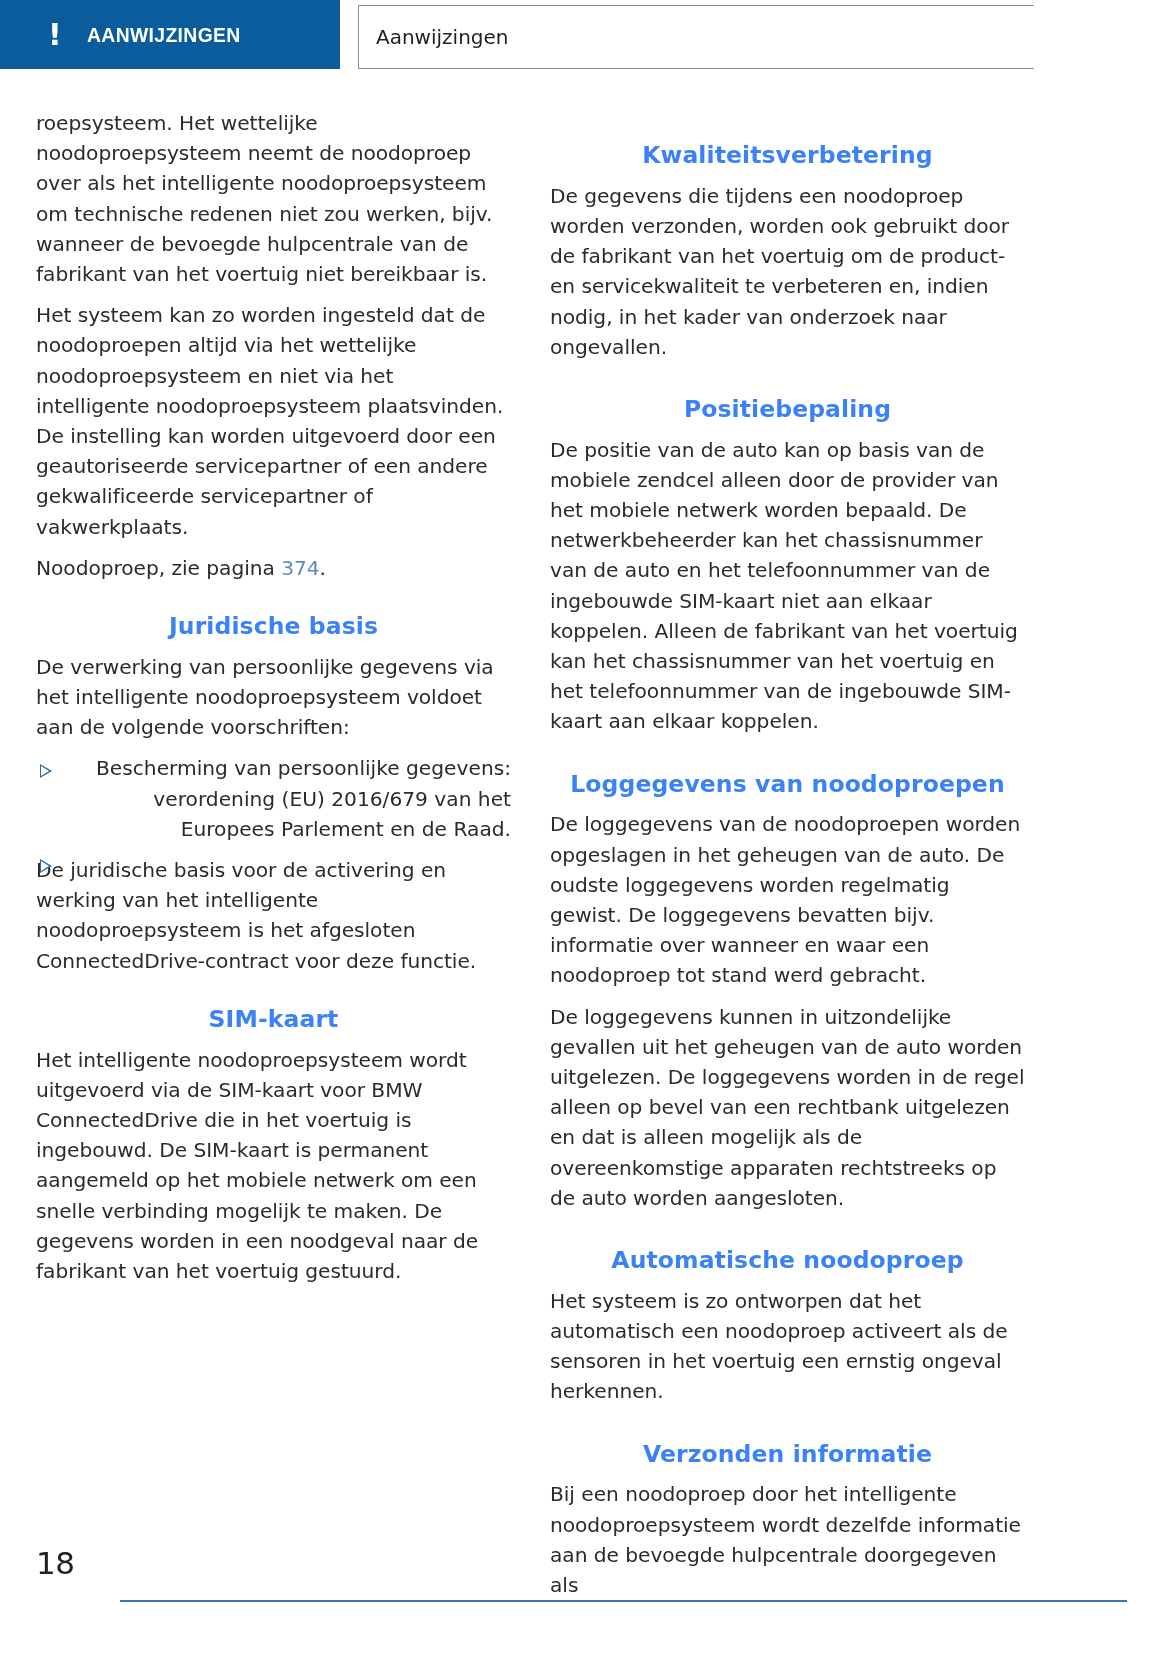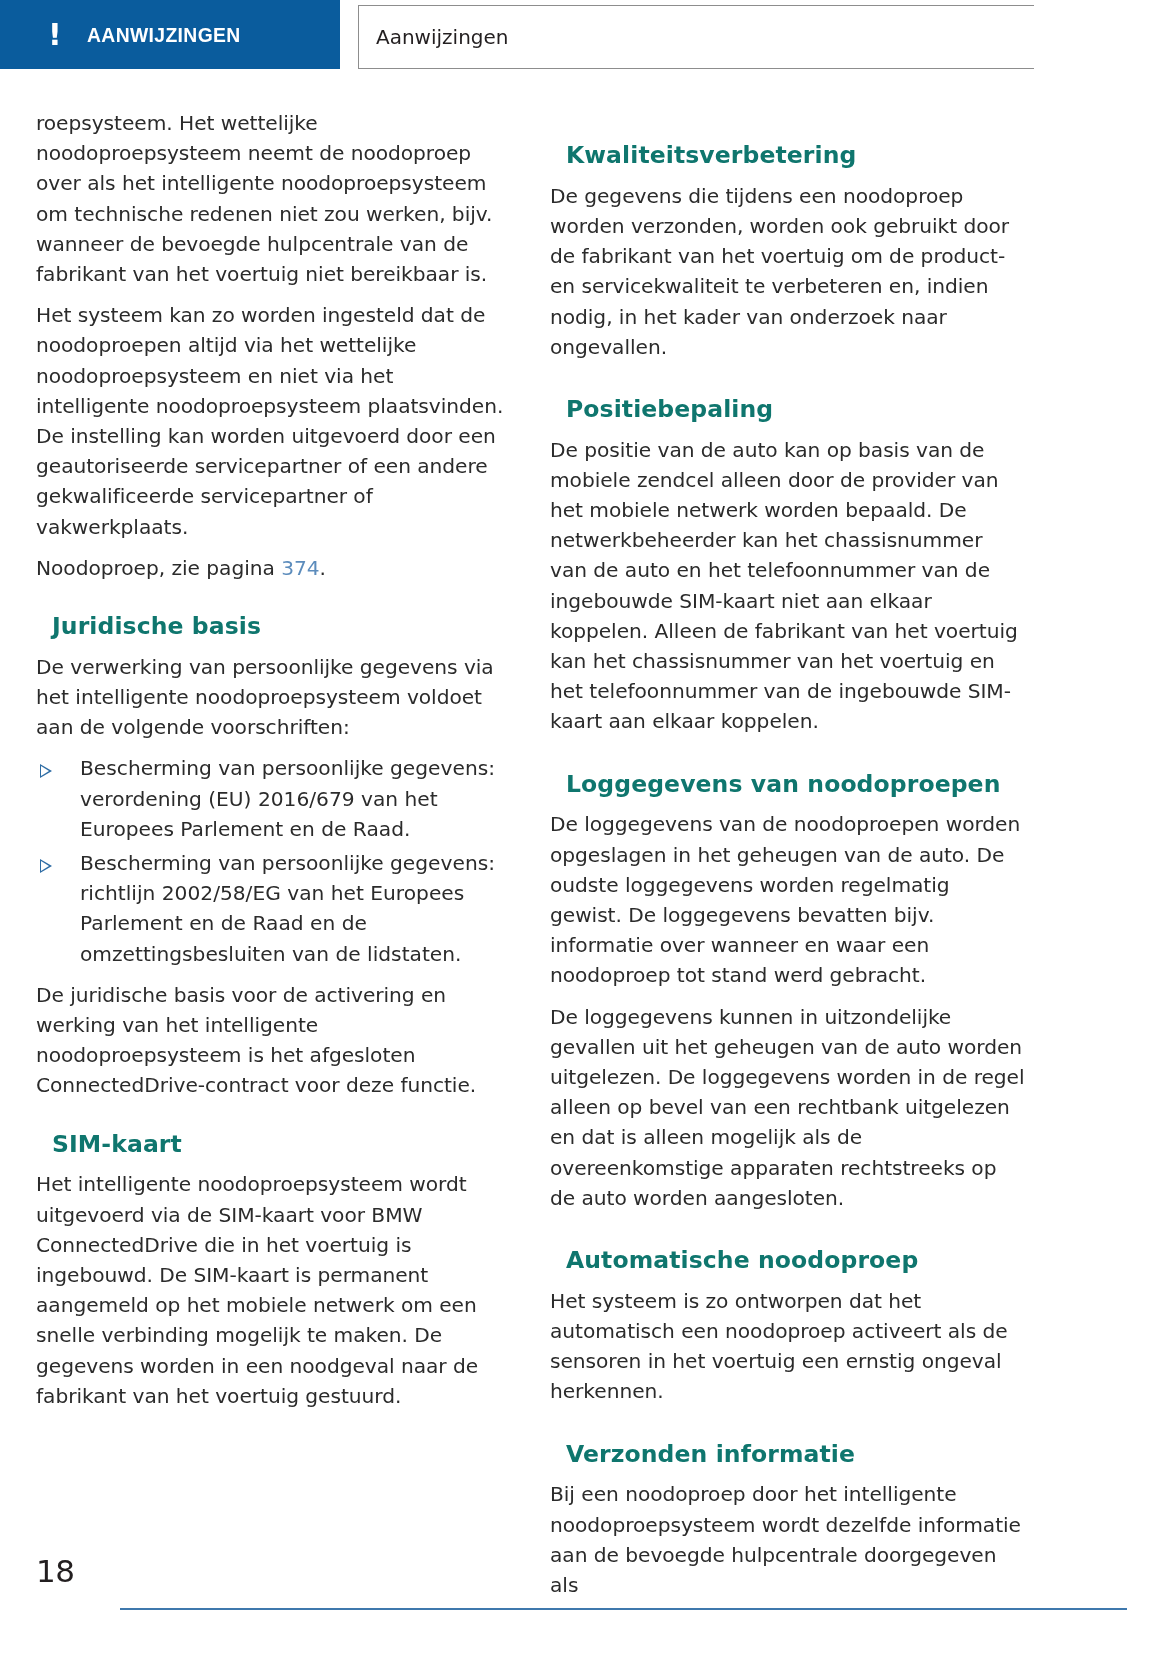--- a/index.html
+++ b/index.html
@@ -85,28 +85,29 @@
   }
   .column {
     position: absolute;
     top: 0;
     width: 475px;
   }
   .col-left  { left: 36px; }
   .col-right { left: 550px; }
 
   h2.section-heading {
-    color: #0f766e;
+    color: #3b82f6;
     font-size: 23.5px;
     font-weight: 700;
     margin: 16px;
     padding: 0;
     line-height: 1.18;
     letter-spacing: 0.1px;
     font-family: "DejaVu Sans", "Liberation Sans", sans-serif;
+    text-align: center;
   }
   .col-left h2.section-heading  { margin-top: 30px; margin-bottom: 11px; }
   .col-right h2.section-heading { margin-top: 34px; margin-bottom: 11px; }
   .col-left  .first-heading,
   .col-right .first-heading { margin-top: 0; }
 
   p.para {
     margin: 0 0 11px 0;
     font-size: 20.2px;
     line-height: 30.2px;
@@ -118,20 +119,21 @@
   .page-ref {
     color: #5c8cbc;
     text-align: center;
   }
 
   
   ul.bullets {
     list-style: none;
     margin: 0 0 11px 0;
     padding: 0;
+    text-align: right;
   }
   ul.bullets li {
     position: relative;
     padding-left: 44px;
     margin-bottom: 4px;
     font-size: 20.2px;
     line-height: 30.2px;
     color: #2b2b2b;
   }
   ul.bullets li:last-child { margin-bottom: 0; }
@@ -154,21 +156,21 @@
     height: 0;
     border-top: 5px solid transparent;
     border-bottom: 5px solid transparent;
     border-left: 8px solid #ffffff;
   }
 
   
   .page-footer {
     position: absolute;
     left: 0;
-    bottom: 40px;
+    bottom: 48px;
     width: 1165px;
     height: 60px;
   }
   .page-number {
     position: absolute;
     left: 36px;
     top: 0;
     font-size: 31px;
     color: #231f20;
     font-family: "DejaVu Sans", "Liberation Sans", sans-serif;
@@ -208,21 +210,20 @@
     <h2 class="section-heading">Juridische basis</h2>
     <p class="para">De verwerking van persoonlijke gegevens via het intelligente noodoproepsysteem voldoet aan de volgende voorschriften:</p>
 
     <ul class="bullets">
       <li>
         <span class="tri-icon"></span>
         <span>Bescherming van persoonlijke gegevens: verordening (EU) 2016/679 van het Europees Parlement en de Raad.</span>
       </li>
       <li>
         <span class="tri-icon"></span>
-        <span>Bescherming van persoonlijke gegevens: richtlijn 2002/58/EG van het Europees Parlement en de Raad en de omzettingsbesluiten van de lidstaten.</span>
       </li>
     </ul>
 
     <p class="para">De juridische basis voor de activering en werking van het intelligente noodoproepsysteem is het afgesloten ConnectedDrive-contract voor deze functie.</p>
 
     <h2 class="section-heading">SIM-kaart</h2>
     <p class="para">Het intelligente noodoproepsysteem wordt uitgevoerd via de SIM-kaart voor BMW ConnectedDrive die in het voertuig is ingebouwd. De SIM-kaart is permanent aangemeld op het mobiele netwerk om een snelle verbinding mogelijk te maken. De gegevens worden in een noodgeval naar de fabrikant van het voertuig gestuurd.</p>
 
   </div>
 

